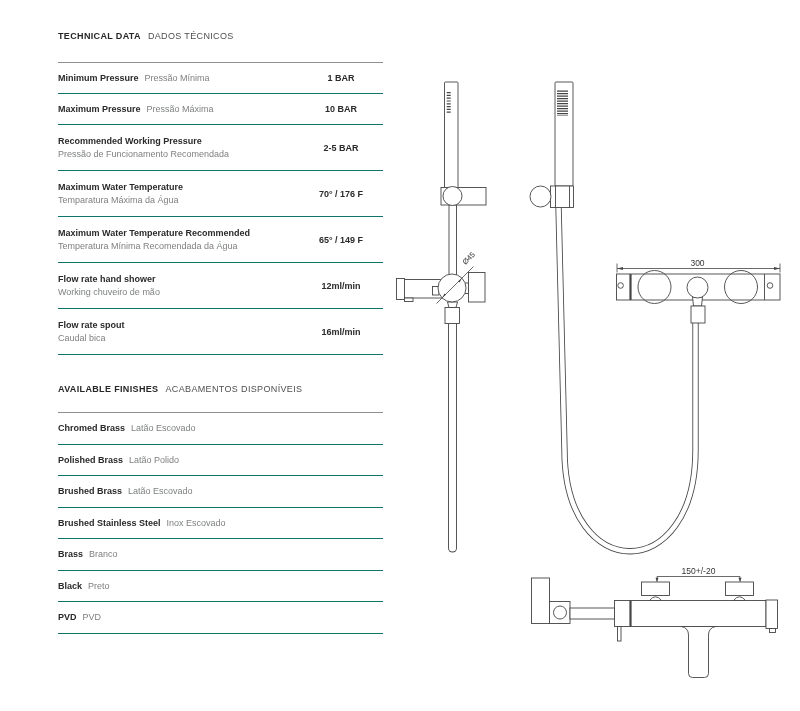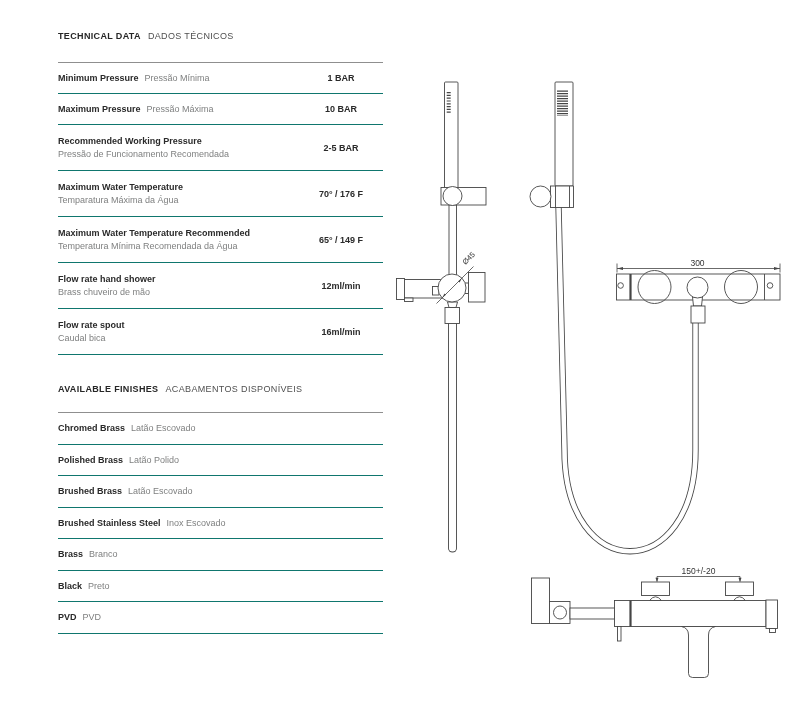--- a/index.html
+++ b/index.html
@@ -70,21 +70,21 @@
     <div class="trow h45">
       <div class="lbl-stack">
         <span class="en-lbl">Maximum Water Temperature Recommended</span>
         <span class="pt-lbl">Temperatura Mínima Recomendada da Água</span>
       </div>
       <div class="val">65° / 149 F</div>
     </div>
     <div class="trow h45">
       <div class="lbl-stack">
         <span class="en-lbl">Flow rate hand shower</span>
-        <span class="pt-lbl">Brass chuveiro de mão</span>
+        <span class="pt-lbl">Working chuveiro de mão</span>
       </div>
       <div class="val">12ml/min</div>
     </div>
     <div class="trow h45">
       <div class="lbl-stack">
         <span class="en-lbl">Flow rate spout</span>
         <span class="pt-lbl">Caudal bica</span>
       </div>
       <div class="val">16ml/min</div>
     </div>

